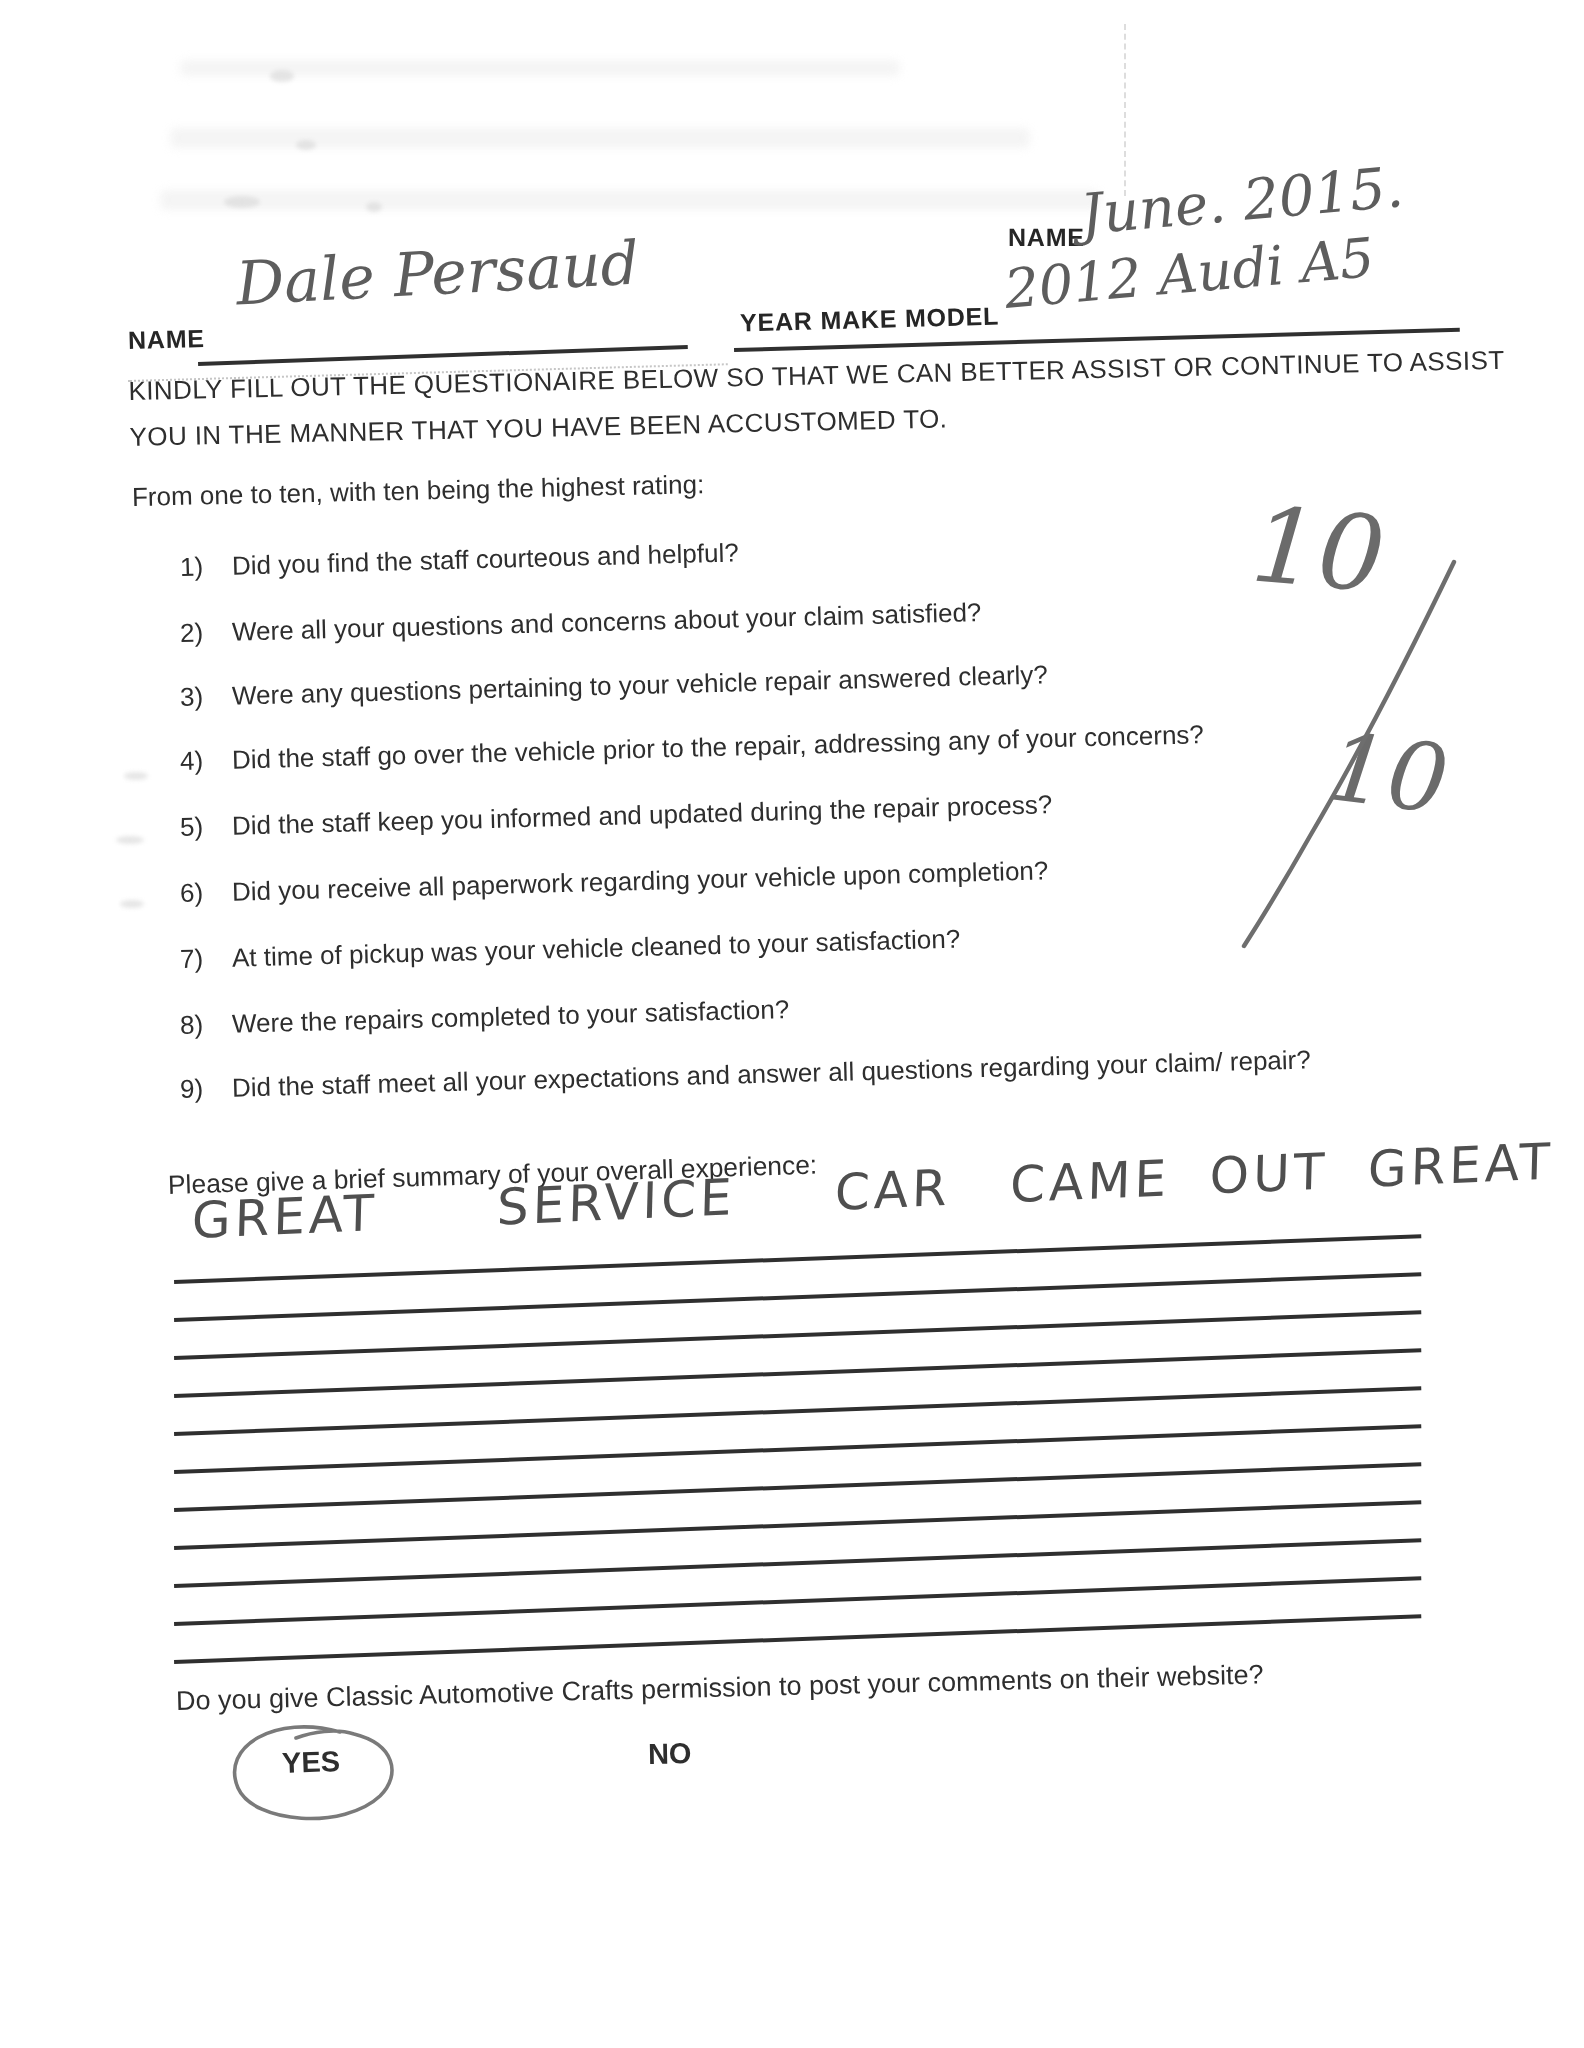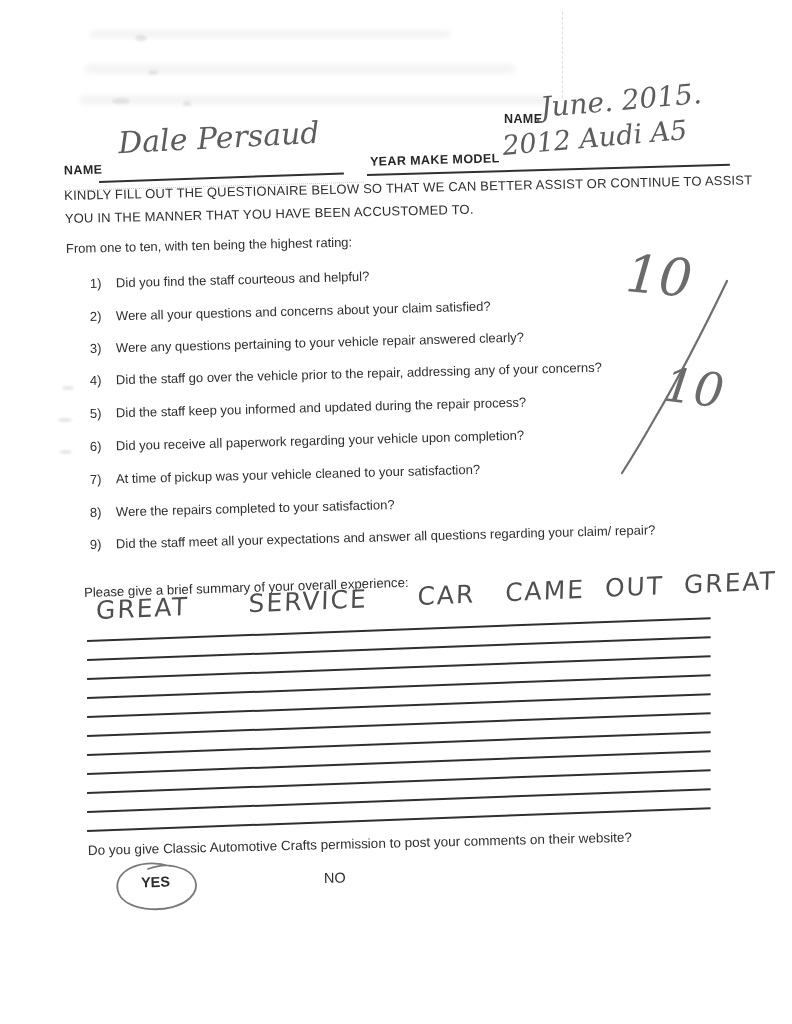--- a/index.html
+++ b/index.html
@@ -58,21 +58,21 @@
   #vehicle-value{left:502px;top:122px;font-size:27px;transform:rotate(-5deg);}
   #vehicle-underline{left:367px;top:174px;width:363px;transform:rotate(-1.6deg);}
   #intro{left:64px;top:184px;width:690px;line-height:23px;letter-spacing:.2px;transform:rotate(-1.3deg);transform-origin:left top;}
   #scale-note{left:66px;top:241px;transform:rotate(-1.3deg);transform-origin:left center;}
   #rating-num{left:626px;top:250px;font-size:52px;transform:rotate(5deg);}
   #rating-den{left:664px;top:364px;font-size:47px;transform:rotate(7deg);}
   #summary-label{left:84px;top:585px;font-size:13.2px;transform:rotate(-1.8deg);transform-origin:left center;}
   #summary-hand{left:96px;top:596px;font-size:25px;letter-spacing:2px;transform:rotate(-2.5deg) skewX(-4deg);transform-origin:left center;}
   #permission{left:88px;top:843px;font-size:13.5px;transform:rotate(-1.4deg);transform-origin:left center;}
   #yes-label{left:141px;top:874px;font-size:14.5px;font-weight:700;transform:rotate(-2deg);}
-  #no-label{left:296px;top:870px;font-size:14.5px;font-weight:400;transform:rotate(-1deg);padding-left:28px;}
+  #no-label{left:296px;top:870px;font-size:14.5px;font-weight:700;transform:rotate(-1deg);padding-left:28px;}
   #artifact-vline{left:562px;top:12px;height:86px;width:0;border-left:1px dashed #d0d0d0;opacity:.7;}
   #stroke-overlay{left:0;top:0;pointer-events:none;}
 </style>
 </head>
 <body>
 
 <div id="page">
 
   <div class="smudge" style="left:90px;top:30px;width:360px;height:8px;"></div>
   <div class="smudge" style="left:85px;top:64px;width:430px;height:10px;"></div>

